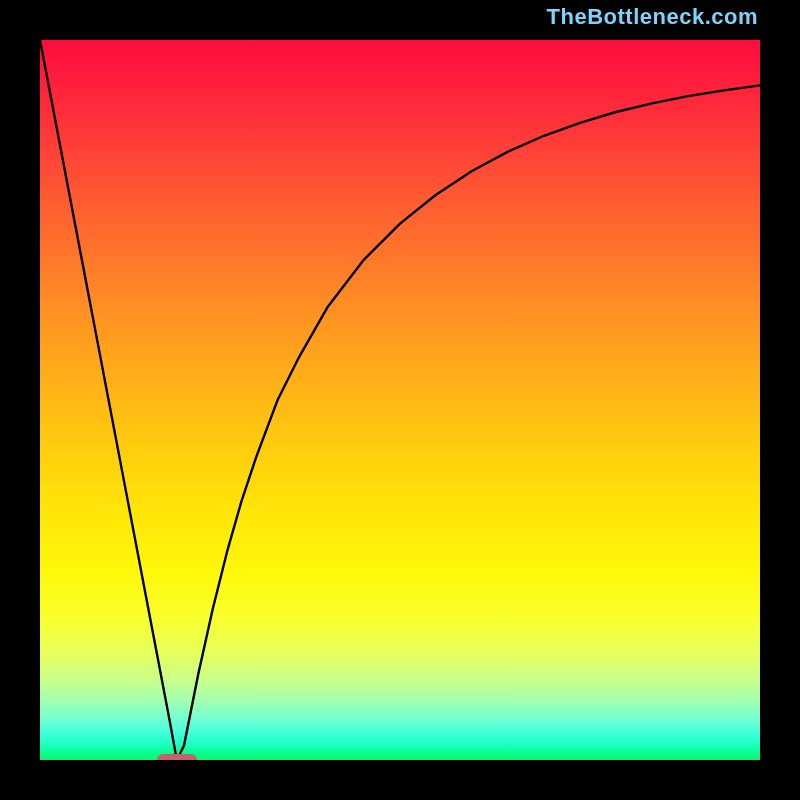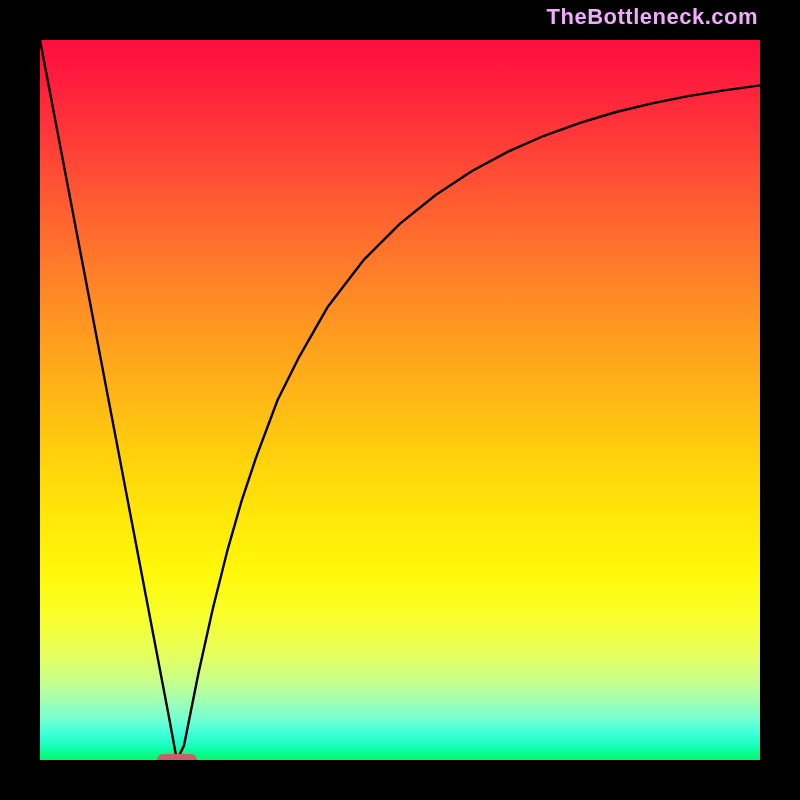--- a/index.html
+++ b/index.html
@@ -47,21 +47,21 @@
       #39ffd7 96.5%,
       #18ffc0 98%,
       #0afc8e 99%,
       #06f96e 100%
     );
   }
   .watermark {
     position: absolute;
     top: 4px;
     right: 42px;
-    color: #f0abfc;
+    color: #7dd3fc;
     font-size: 22px;
     font-weight: 600;
     letter-spacing: 0.5px;
     font-family: Verdana, Geneva, sans-serif;
     user-select: none;
   }
   svg.curve {
     position: absolute;
     inset: 0;
   }

